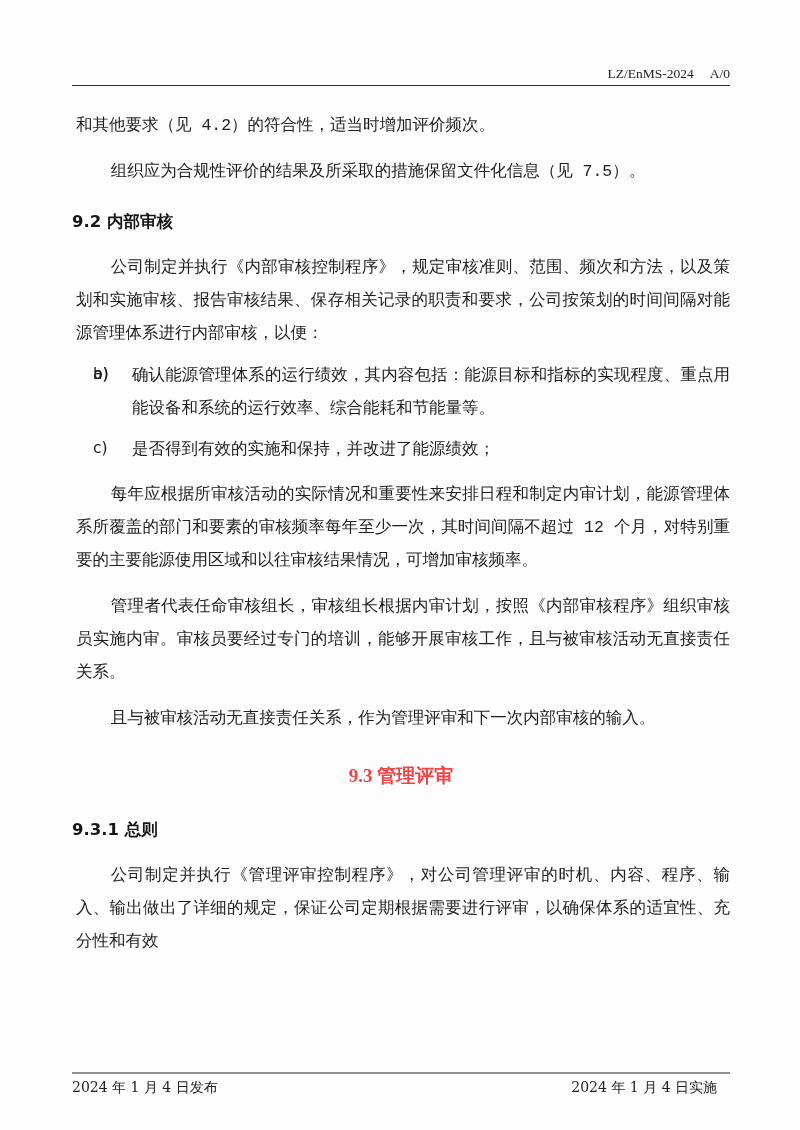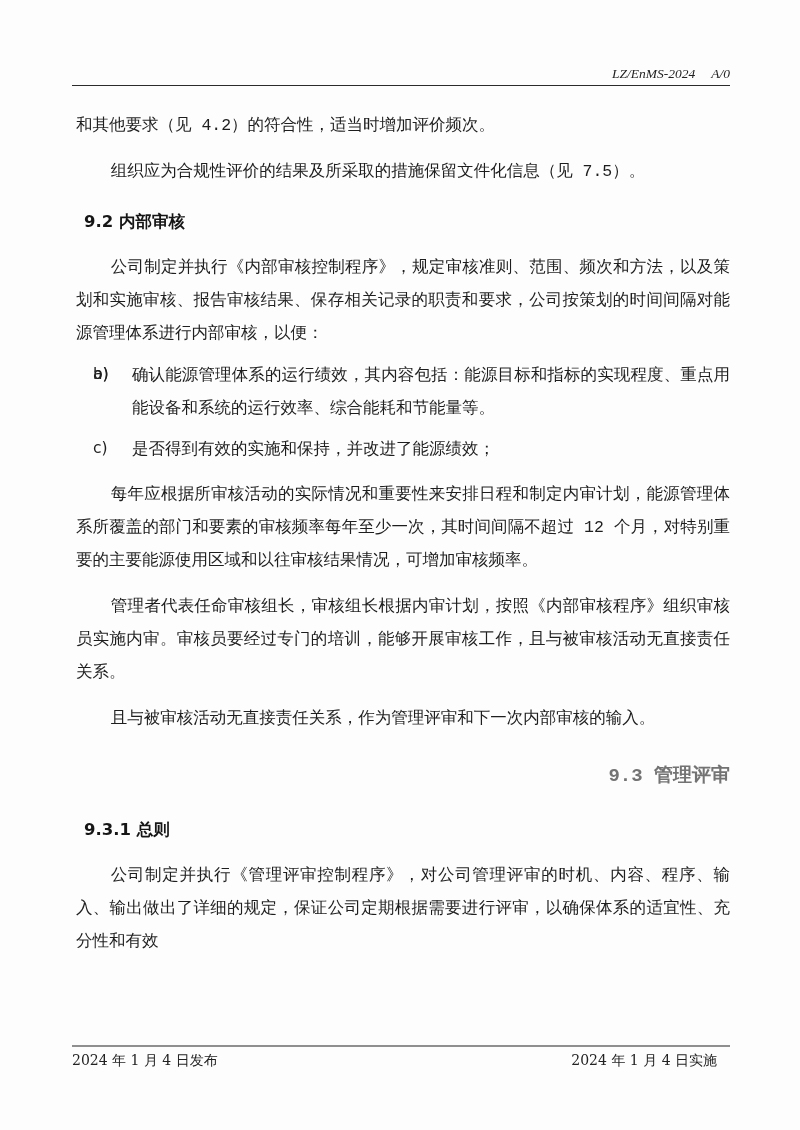--- a/index.html
+++ b/index.html
@@ -19,74 +19,73 @@
   
   .doc-header {
     margin: 66px 70px 0 72px;
     border-bottom: 1.5px solid #2b2b2b;
     text-align: right;
     padding-bottom: 3px;
     font-family: "Liberation Serif", "DejaVu Serif", serif;
     font-size: 13.5px;
     color: #222;
     line-height: 16px;
-    font-style: italic;
   }
   .doc-header .rev { margin-left: 16px; }
   
   .doc-body {
     margin: 0 70px 0 72px;
     padding-top: 10px;
     font-family: "DejaVu Serif", "Liberation Serif", serif;
     font-size: 16.5px;
     line-height: 33px;
     text-align: justify;
   }
   .doc-body p {
     margin: 13px 0 0 4px;
     font-family: Liberation Mono, monospace;
   }
   p.no-indent { text-indent: 0; }
   p.indent { text-indent: 2.1em; }
   .h-section-sub {
-    margin: 17px 0 0 12px;
+    margin: 17px 0 0 0;
     font-family: "DejaVu Sans", "Liberation Sans", sans-serif;
     font-size: 16.5px;
     font-weight: 700;
     line-height: 33px;
     text-align: left;
     color: #161616;
   }
   .h-section-main {
     margin: 21px 0 0 0;
-    font-family: Liberation Mono, monospace;
+    font-family: Liberation Serif, serif;
     font-size: 19px;
     font-weight: 700;
     line-height: 40px;
-    text-align: right;
-    color: #737373;
+    text-align: center;
+    color: #ef4444;
   }
   .list-item {
     position: relative;
     margin: 8px 0 0 0;
     padding-left: 60px;
   }
   .list-item .marker {
     position: absolute;
     left: 21px;
     top: 0;
     font-family: "DejaVu Sans", "Liberation Sans", sans-serif;
     font-size: 15.5px;
   }
   
   .doc-footer {
     position: absolute;
     left: 72px;
     right: 70px;
-    top: 1045px;
+    top: 1072px;
     border-top: 2px solid #8f8f8f;
     padding-top: 4px;
     display: flex;
     justify-content: space-between;
     font-family: "DejaVu Serif", "Liberation Serif", serif;
     font-size: 14px;
     line-height: 18px;
     color: #222;
   }
   .doc-footer .implement { margin-right: 13px; }

